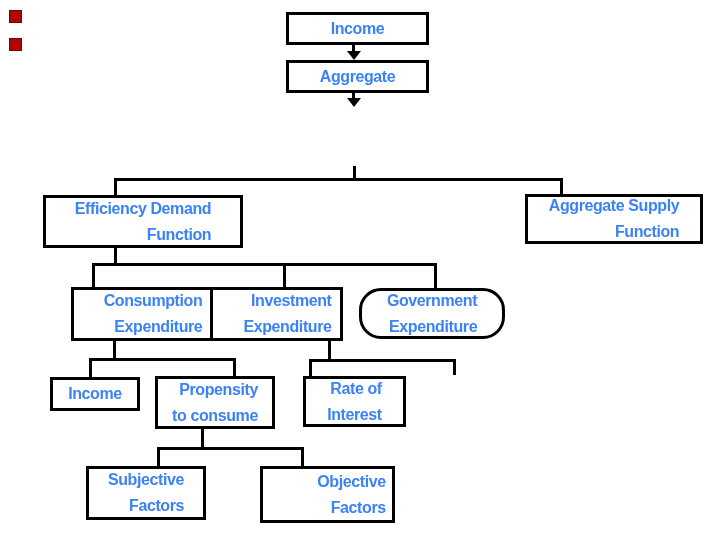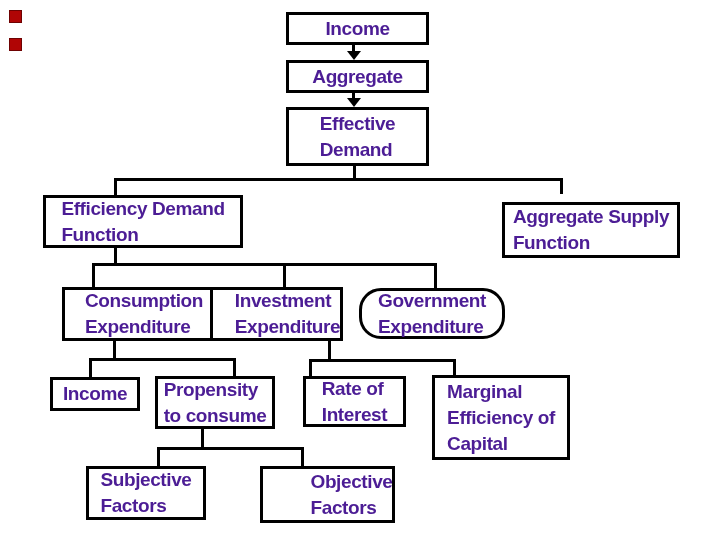--- a/index.html
+++ b/index.html
@@ -1,21 +1,21 @@
 <!DOCTYPE html>
 <html><head>
 <meta charset="utf-8">
 <style>
   html,body{margin:0;padding:0;background:#fff;}
   .canvas{position:relative;width:720px;height:540px;background:#ffffff;overflow:hidden;
           font-family:"Liberation Sans",sans-serif;}
   .node{position:absolute;border:3px solid #000;background:#fff;box-sizing:border-box;
         display:flex;align-items:center;justify-content:center;}
-  .node span{font-weight:bold;color:#4c1d95;font-size:19px;line-height:26px;
-             letter-spacing:-0.4px;white-space:pre;text-align:left;display:block;}
+  .node span{font-weight:bold;color:#3b82f6;font-size:16px;line-height:26px;
+             letter-spacing:-0.4px;white-space:pre;text-align:right;display:block;}
   .line{position:absolute;background:#000;}
   .arrow-shaft{position:absolute;width:3px;background:#000;}
   .arrow-head{position:absolute;width:0;height:0;border-left:7px solid transparent;
               border-right:7px solid transparent;border-top:9px solid #000;}
   .red-bullet{position:absolute;width:13px;height:13px;background:#b00505;
               border:1px solid #6e0202;box-sizing:border-box;}
 </style>
 </head>
 <body>
 
@@ -23,33 +23,29 @@
 
   <div class="red-bullet" style="left:9px;top:10px;"></div>
   <div class="red-bullet" style="left:9px;top:38px;"></div>
 
   <div class="node" style="left:286px;top:12px;width:143px;height:33px;">
     <span>Income</span>
   </div>
   <div class="node" style="left:286px;top:60px;width:143px;height:33px;">
     <span>Aggregate</span>
   </div>
-  <div class="node" style="left:286px;top:107px;width:143px;height:59px;">
-    <span>Effective
-Demand</span>
-  </div>
   <div class="node" style="left:43px;top:195px;width:200px;height:53px;">
     <span>Efficiency Demand
 Function</span>
   </div>
-  <div class="node" style="left:502px;top:194px;width:178px;height:56px;margin-top:8px;">
+  <div class="node" style="left:525px;top:194px;width:178px;height:50px;">
     <span>Aggregate Supply
 Function</span>
   </div>
-  <div class="node" style="left:62px;top:287px;width:164px;height:54px;">
+  <div class="node" style="left:71px;top:287px;width:164px;height:54px;">
     <span>Consumption
 Expenditure</span>
   </div>
   <div class="node" style="left:210px;top:287px;width:133px;height:54px;padding-left:22px;">
     <span>Investment
 Expenditure</span>
   </div>
   <div class="node" style="left:359px;top:288px;width:146px;height:51px;border-radius:22px;">
     <span>Government
 Expenditure</span>
@@ -57,25 +53,20 @@
   <div class="node" style="left:50px;top:377px;width:90px;height:34px;">
     <span>Income</span>
   </div>
   <div class="node" style="left:303px;top:376px;width:103px;height:51px;">
     <span>Rate of
 Interest</span>
   </div>
   <div class="node" style="left:155px;top:376px;width:120px;height:53px;">
     <span>Propensity
 to consume</span>
-  </div>
-  <div class="node" style="left:432px;top:375px;width:138px;height:85px;">
-    <span>Marginal
-Efficiency of
-Capital</span>
   </div>
   <div class="node" style="left:86px;top:466px;width:120px;height:54px;">
     <span>Subjective
 Factors</span>
   </div>
   <div class="node" style="left:260px;top:466px;width:135px;height:57px;padding-left:48px;">
     <span>Objective
 Factors</span>
   </div>
 

